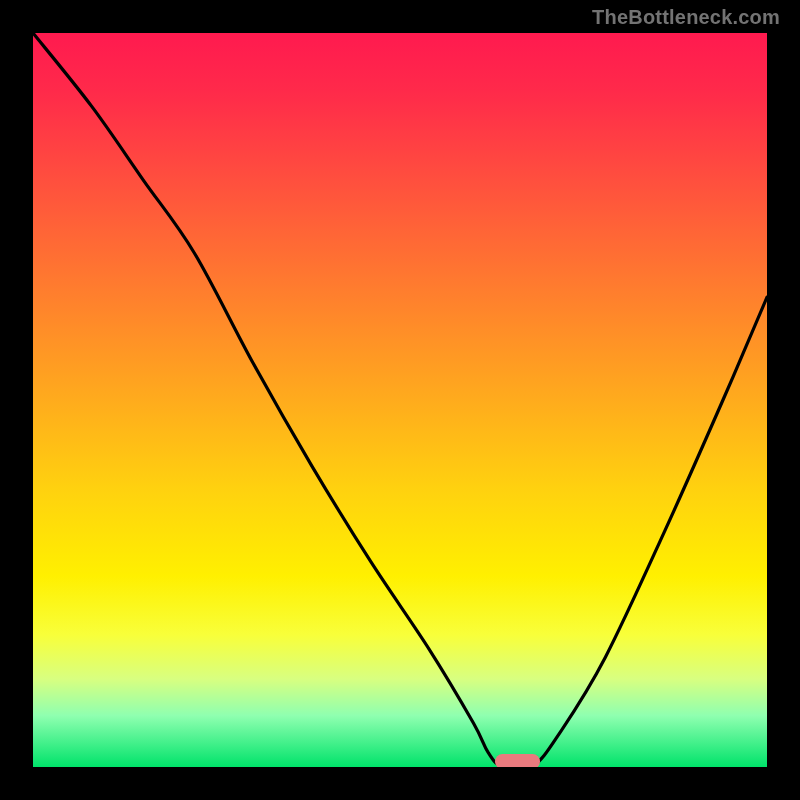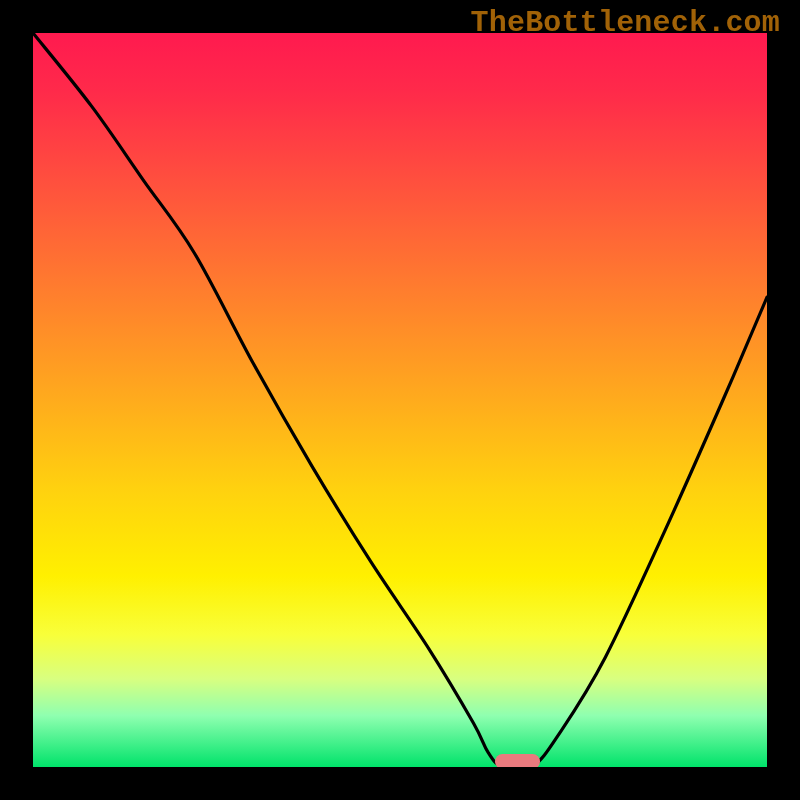--- a/index.html
+++ b/index.html
@@ -15,24 +15,24 @@
     top: 0;
     left: 0;
     width: 800px;
     height: 800px;
     background: #000;
   }
   .watermark {
     position: absolute;
     top: 6px;
     right: 20px;
-    font-family: Liberation Mono, monospace;
-    font-size: 30px;
+    font-family: Liberation Sans, sans-serif;
+    font-size: 20px;
     font-weight: 600;
-    color: #a16207;
+    color: #737373;
     letter-spacing: 0.2px;
   }
   .plot {
     position: absolute;
     top: 33px;
     left: 33px;
     width: 734px;
     height: 734px;
     overflow: hidden;
   }

